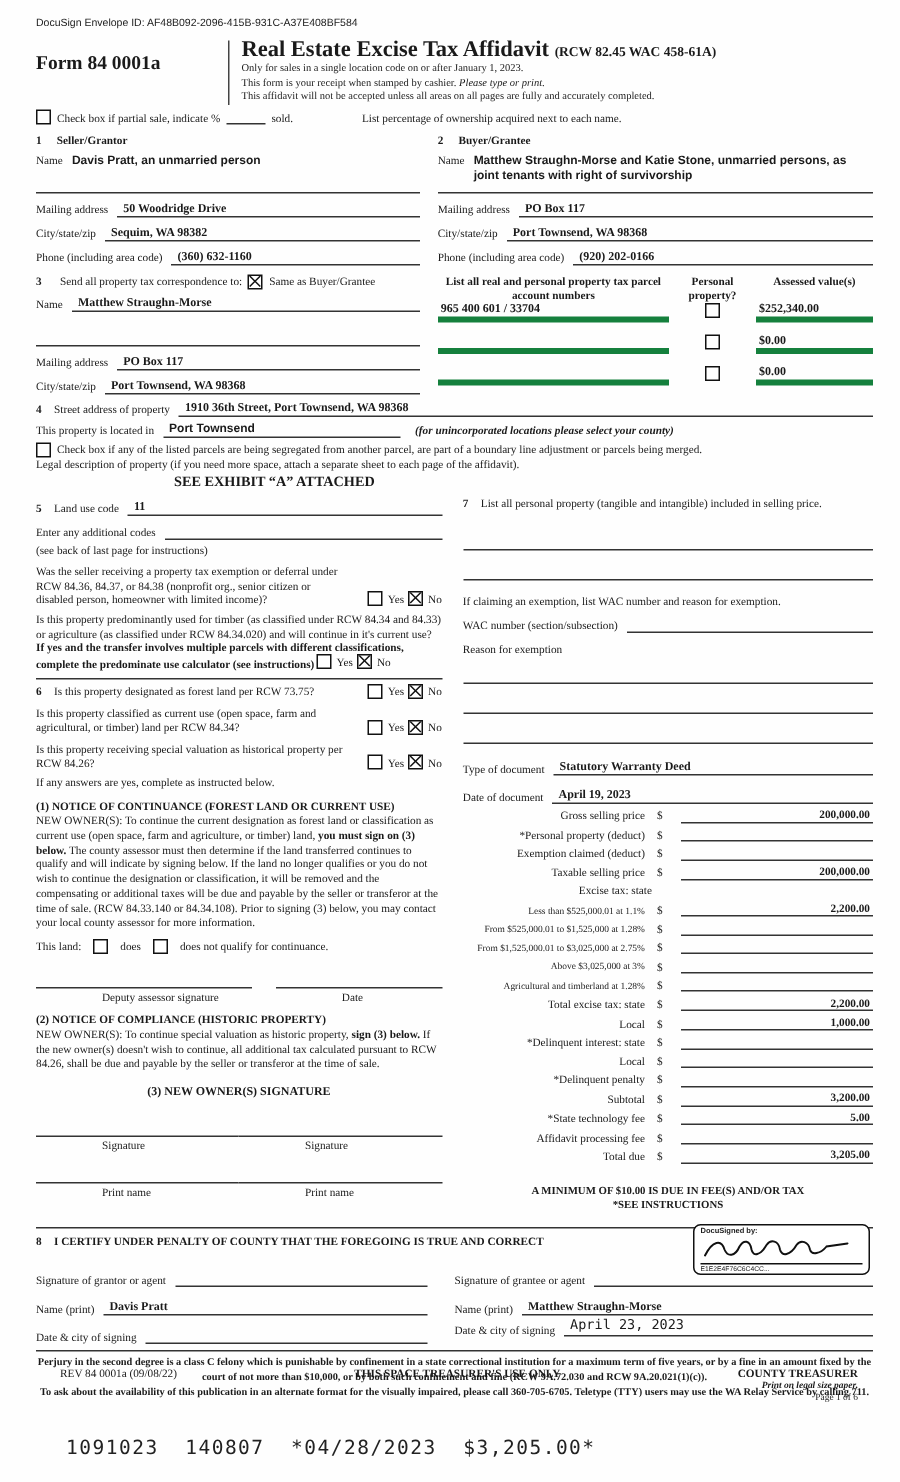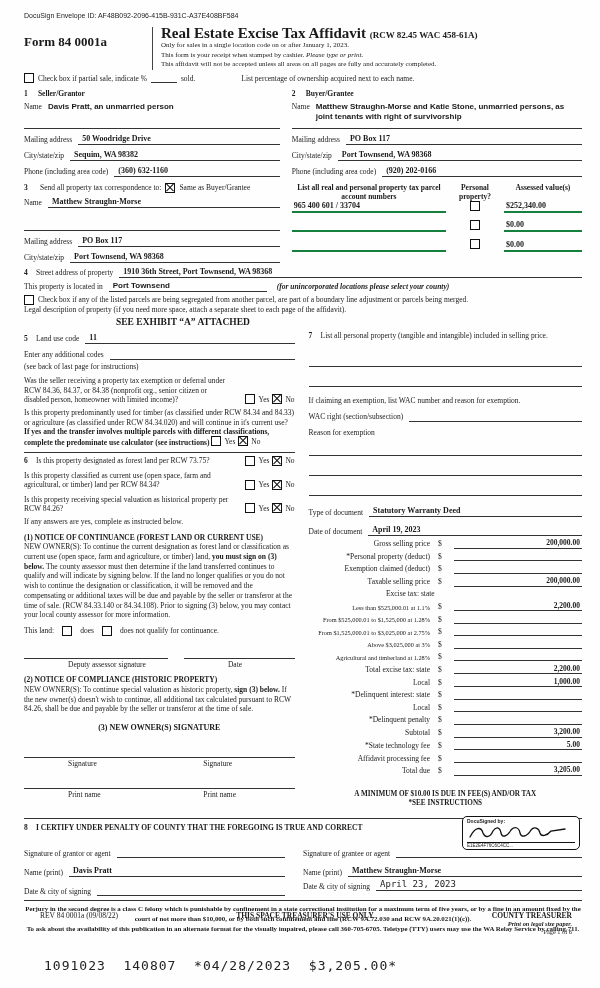--- a/index.html
+++ b/index.html
@@ -39,21 +39,21 @@
   .twocol{display:flex;}
   .c1{width:48%;flex:none;padding-right:12px;box-sizing:border-box;}
   .c2{width:52%;flex:none;box-sizing:border-box;}
   .sech{font-weight:bold;}
   .secnum{display:inline-block;width:12px;font-weight:bold;}
   .namebox{display:flex;margin-top:3px;min-height:26px;align-items:flex-start;}
   .fullline{border-bottom:1px solid #333;}
   
   .pgrid{display:grid;grid-template-columns:1fr 42px 78px;column-gap:8px;align-items:end;}
   .phead{font-weight:bold;text-align:center;line-height:1.2;align-self:start;}
-  .pline{border-bottom:2px solid #15803d;min-height:10px;padding:0 2px;}
+  .pline{border-bottom:4px solid #15803d;min-height:10px;padding:0 2px;}
   .pcb{text-align:center;padding-bottom:1px;}
   
   .qrow{display:flex;justify-content:space-between;align-items:flex-end;margin-top:5px;}
   .qtext{width:76%;}
   .yn{white-space:nowrap;display:flex;align-items:center;gap:3px;font-size:7.5px;}
   
   .mrow{display:flex;align-items:flex-end;justify-content:flex-end;margin-top:2.5px;}
   .mlabel{text-align:right;white-space:nowrap;}
   .mlabel.sm{font-size:6.3px;}
   .mdollar{width:16px;text-align:left;padding-left:8px;flex:none;}
@@ -349,21 +349,21 @@
         <span>List all personal property (tangible and intangible) included in selling price.</span>
       </div>
       <div class="lrow" style="margin-top:16px">
           <span class="ul"></span>
         </div>
       <div class="lrow" style="margin-top:9px">
           <span class="ul"></span>
         </div>
       <div style="margin-top:9px">If claiming an exemption, list WAC number and reason for exemption.</div>
       <div class="lrow">
-          <span class="lbl">WAC right (section/subsection)</span>
+          <span class="lbl">WAC number (section/subsection)</span>
         <span class="ul"></span>
         </div>
       <div style="margin-top:6px">Reason for exemption</div>
       <div class="lrow" style="margin-top:8px">
           <span class="ul"></span>
         </div>
       <div class="lrow" style="margin-top:9px">
           <span class="ul"></span>
         </div>
       <div class="lrow" style="margin-top:9px">

